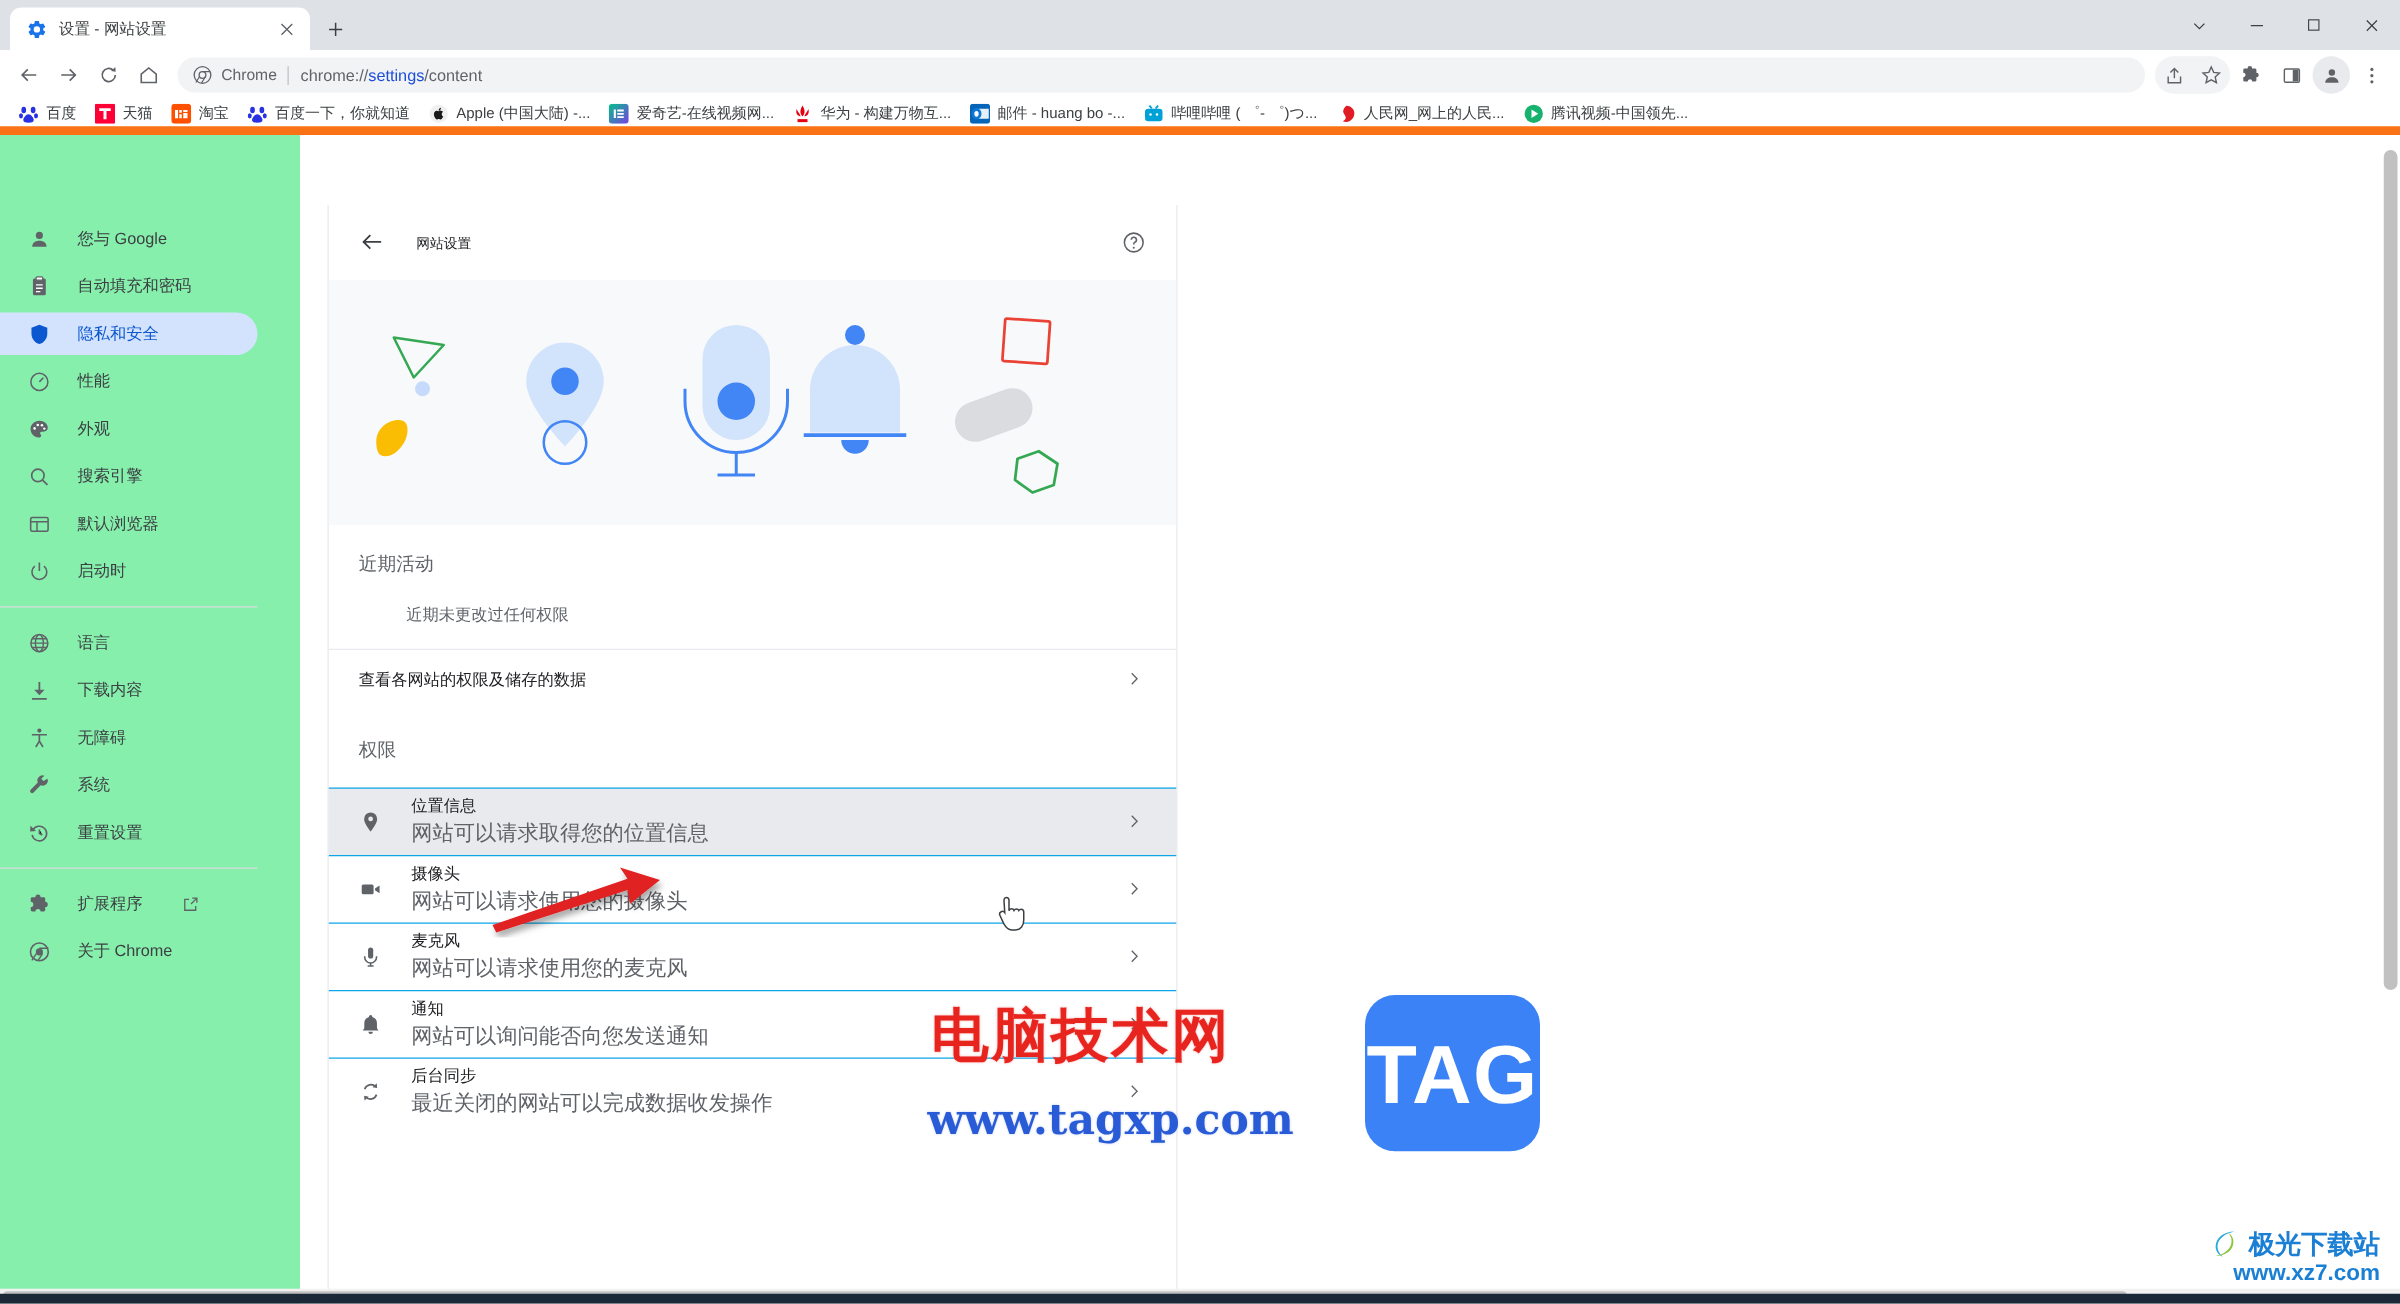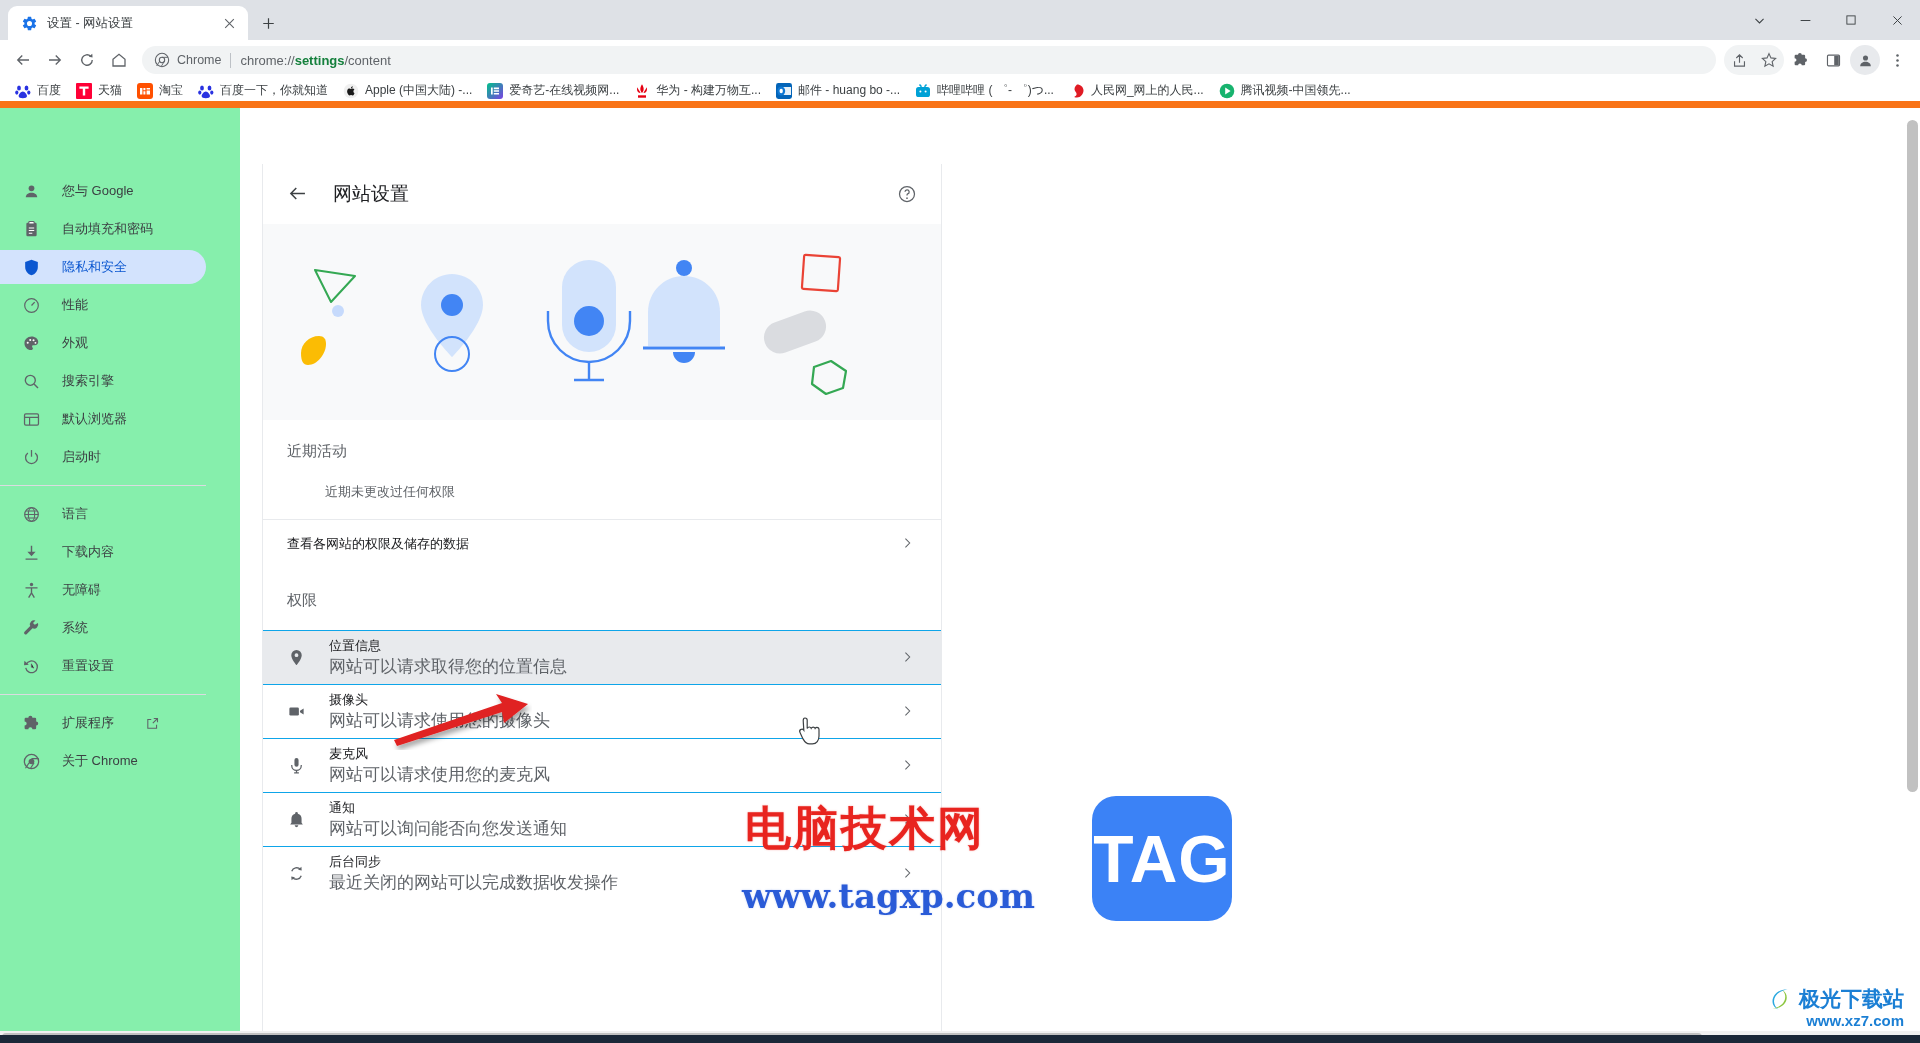--- a/index.html
+++ b/index.html
@@ -58,21 +58,21 @@
   }
   .omnibox {
     flex: 1; height: 28px; background: #f1f3f4; border-radius: 14px;
     display: flex; align-items: center; padding: 0 12px; gap: 9px;
     margin: 0 6px; min-width: 0;
   }
   .omni-chip { display: flex; align-items: center; gap: 7px; flex: 0 0 auto; }
   .omni-chip-label { font-size: 12.5px; color: #5f6368; }
   .omni-sep { width: 1px; height: 15px; background: #bdc1c6; }
   .omni-url { font-size: 13px; color: #5f6368; white-space: nowrap; }
-  .omni-url b { color: #15803d; font-weight: 700; }
+  .omni-url b { color: #1d4ed8; font-weight: 400; }
   .tb-right { display: flex; align-items: center; gap: 2px; }
   .tb-pill {
     display: flex; align-items: center; background: #f1f3f4;
     border-radius: 15px; height: 30px;
   }
 
   
   .bookmarks {
     height: 28px; background: #fff; display: flex; align-items: center;
     padding: 0 8px; gap: 1px; border-bottom: 7px solid #f97316; overflow: hidden;
@@ -135,21 +135,21 @@
   .card {
     width: 680px; margin-left: 22px; background: #fff;
     border-left: 1px solid #e8eaed; border-right: 1px solid #e8eaed;
     min-height: 880px;
   }
   .card-head {
     height: 60px; display: flex; align-items: center;
     padding: 0 24px; position: relative;
   }
   .back-ico { width: 22px; height: 22px; color: #3c4043; flex: 0 0 22px; }
-  .card-head-title { font-size: 19px; color: #202124; margin-left: 24px; }
+  .card-head-title { font-size: 11px; color: #202124; margin-left: 24px; }
   .help-ico {
     position: absolute; right: 24px; width: 20px; height: 20px; color: #5f6368;
   }
 
   .hero {
     height: 196px; background: #f8f9fa; position: relative; overflow: hidden;
   }
 
   .section-label {
     font-size: 15px; color: #5f6368; padding: 22px 24px 0 24px;
@@ -219,21 +219,21 @@
   }
   .wm-jg {
     position: absolute; right: 16px; bottom: 14px; z-index: 20;
     display: flex; flex-direction: column; align-items: flex-end;
   }
   .wm-jg-row { display: flex; align-items: center; gap: 4px; }
   .wm-jg-text {
     font-size: 21px; font-weight: 700; color: #1b7fd4;
     font-family: "Liberation Sans", sans-serif;
   }
-  .wm-jg-url { font-size: 15px; font-weight: 700; color: #1b7fd4; margin-top: -2px; }
+  .wm-jg-url { font-size: 18px; font-weight: 700; color: #1b7fd4; margin-top: -2px; }
 
   .taskbar {
     position: absolute; bottom: 0; left: 0; width: 1920px; height: 8px;
     background: #1b2838; z-index: 30;
   }
 </style>
 </head>
 <body>
 
 <div class="window">

